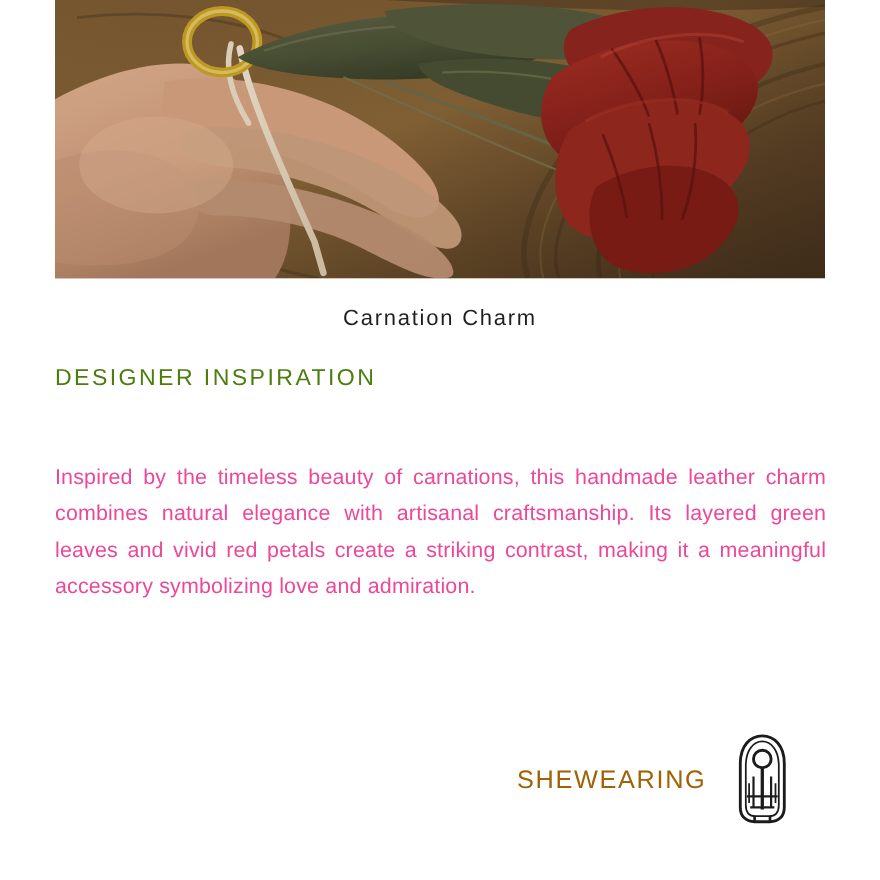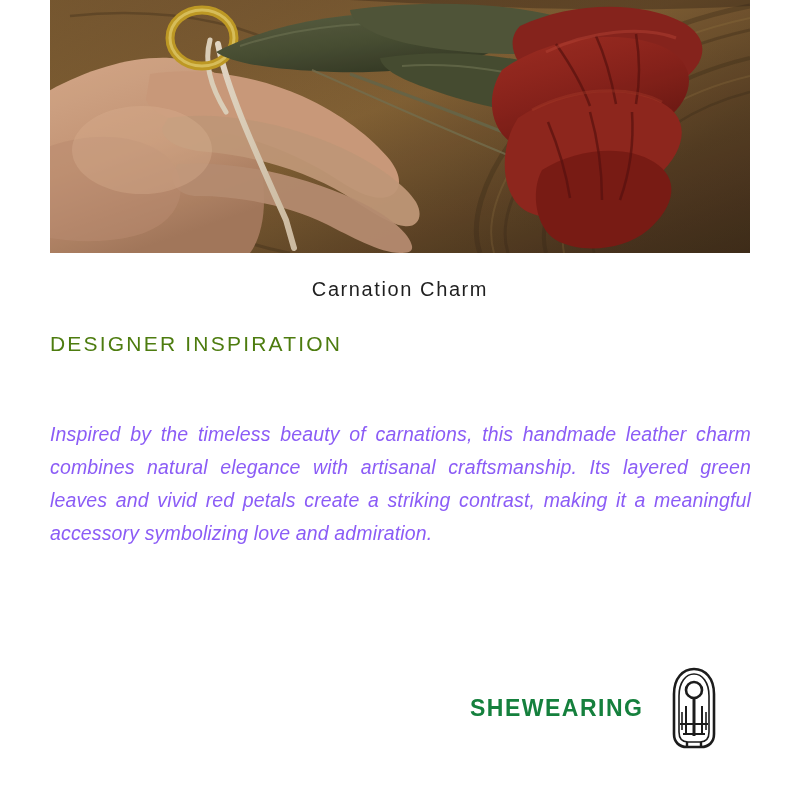--- a/index.html
+++ b/index.html
@@ -62,42 +62,41 @@
   
   .body-copy {
     position: absolute;
     left: 50px;
     top: 398px;
     width: 701px;
     font-size: 19.5px;
     line-height: 33px;
     text-align: justify;
     text-justify: inter-word;
-    color: #8b5cf6;
+    color: #ec4899;
     letter-spacing: 0.15px;
-    font-style: italic;
   }
 
   
   .brand {
     position: absolute;
     left: 470px;
     top: 660px;
     width: 260px;
     height: 96px;
     display: flex;
     align-items: center;
     justify-content: flex-start;
     gap: 22px;
   }
   .brand-name {
     font-size: 23px;
     letter-spacing: 1.5px;
-    color: #15803d;
-    font-weight: 700;
+    color: #a16207;
+    font-weight: 400;
     white-space: nowrap;
   }
   .brand-mark {
     width: 58px;
     height: 88px;
     flex: 0 0 auto;
   }
 </style>
 </head>
 <body>

